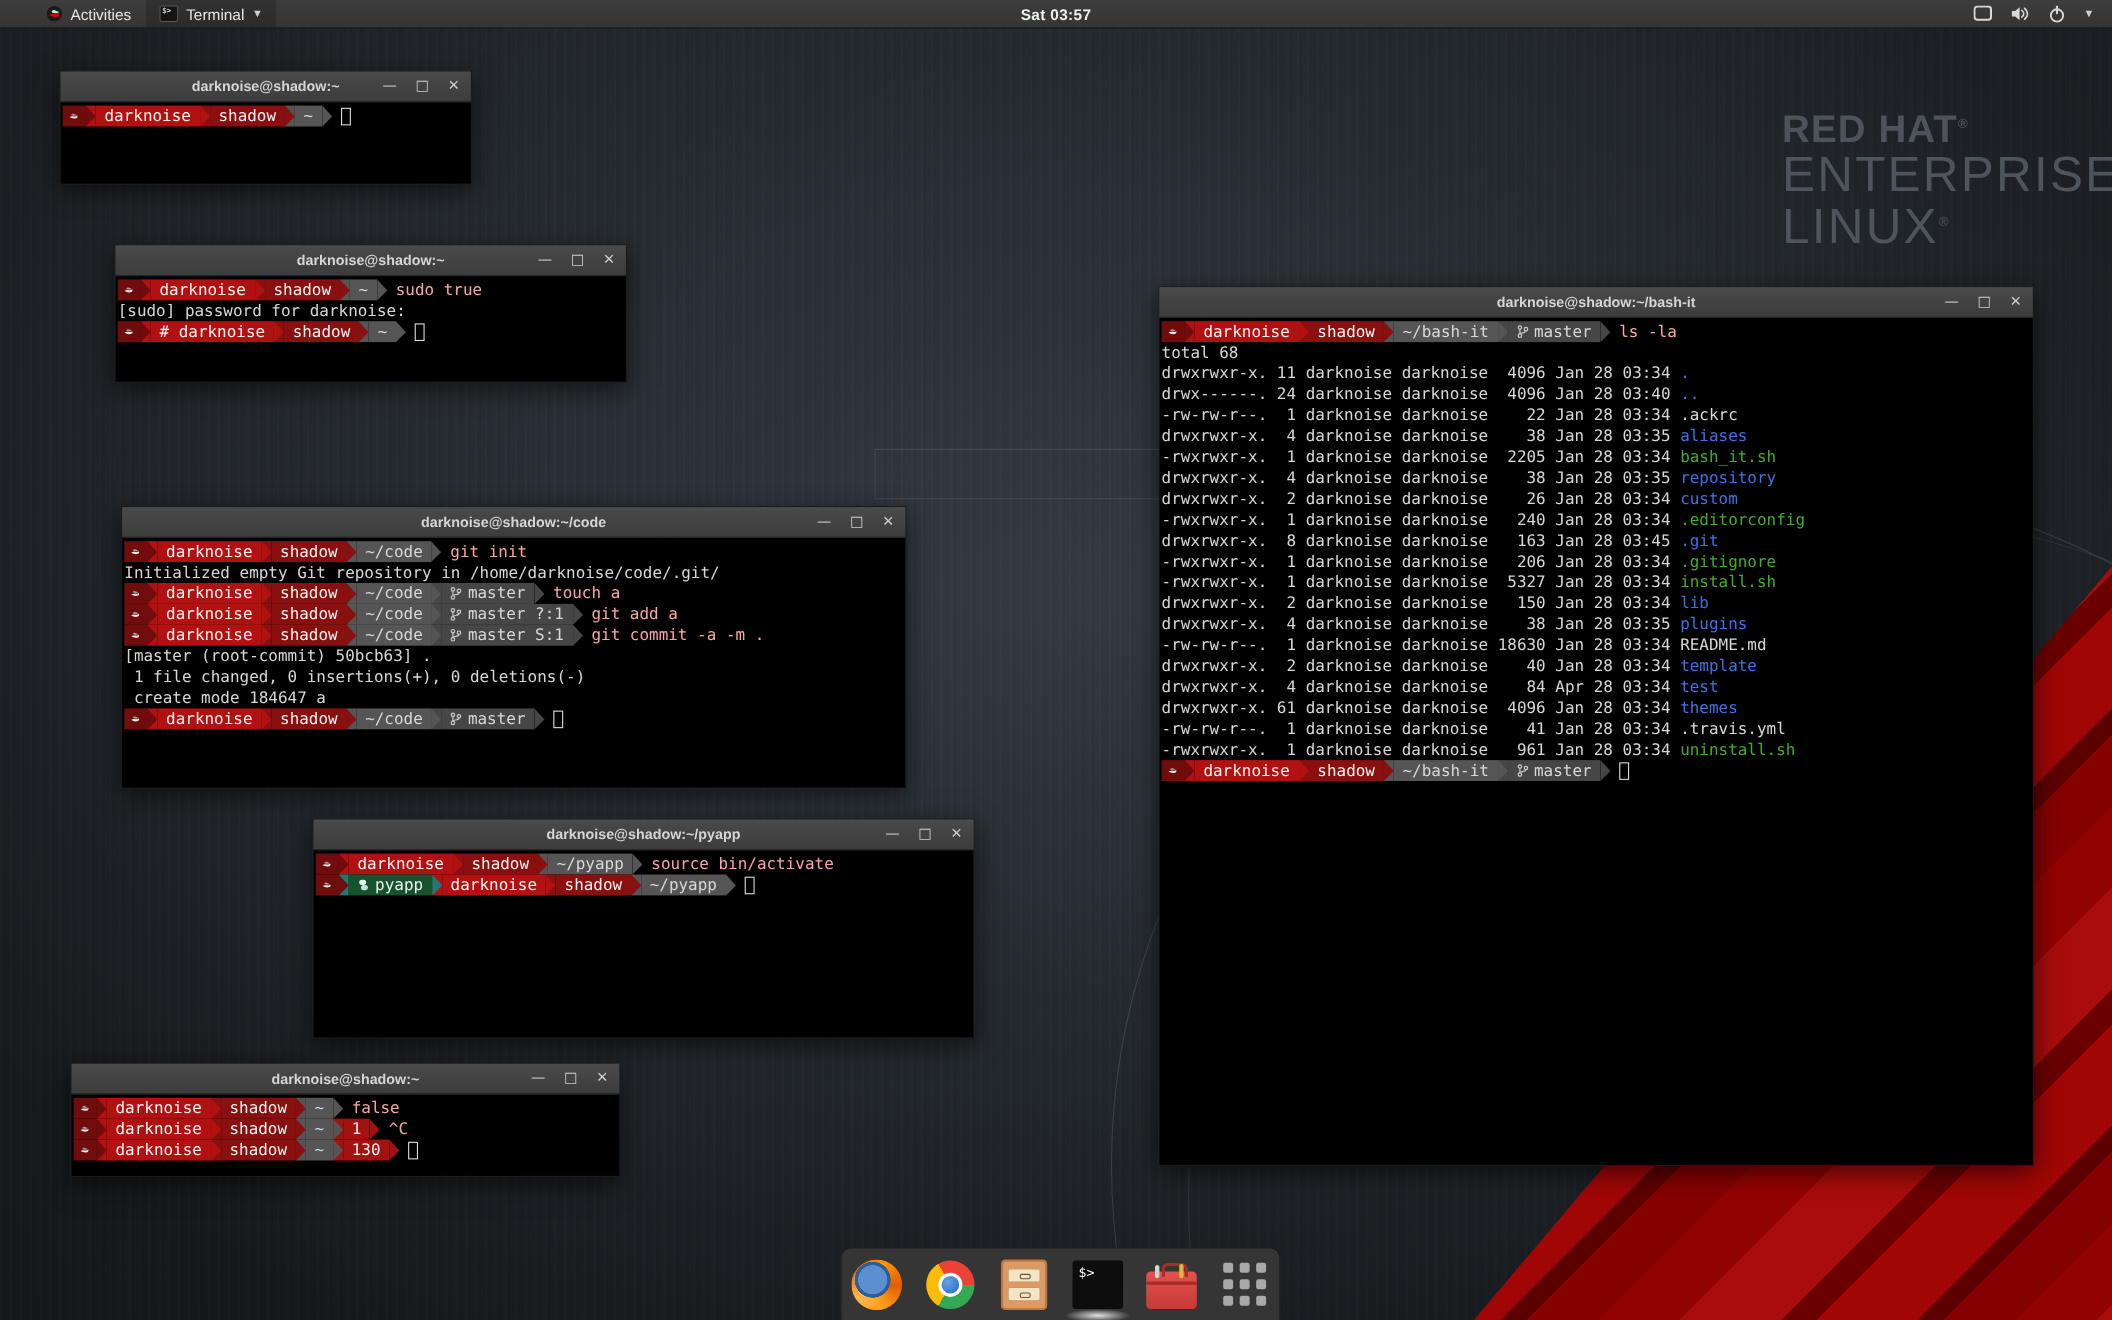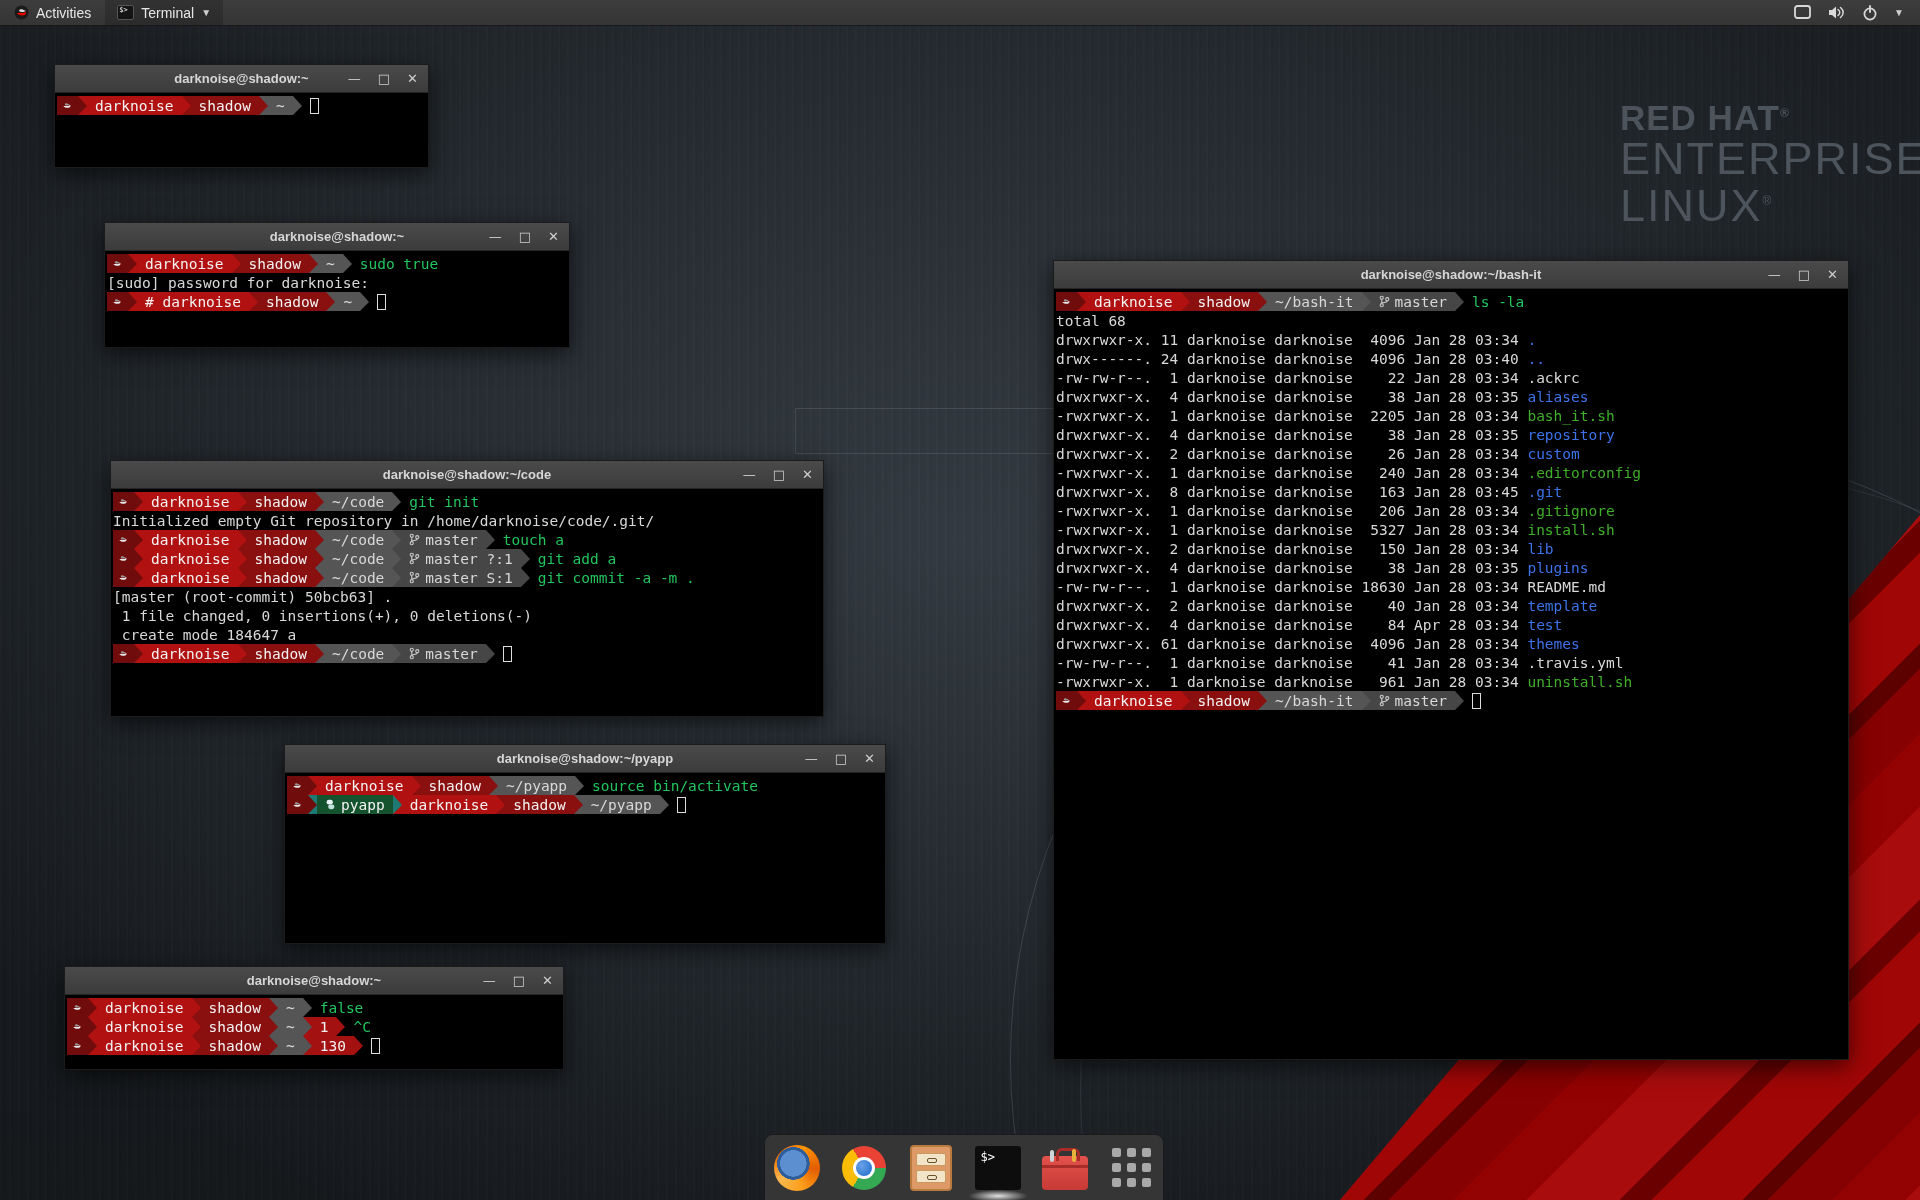--- a/index.html
+++ b/index.html
@@ -25,21 +25,21 @@
       linear-gradient(135deg, rgba(255,120,120,.18), rgba(0,0,0,.25) 60%),
       repeating-linear-gradient(135deg,
         #c40303 0 52px, #e01010 52px 118px, #8e0000 118px 140px,
         #d60808 140px 205px, #7c0000 205px 222px, #b30202 222px 268px);
   }
 
   
   .topbar { position:absolute; left:0; top:0; width:1920px; height:26px; z-index:50;
     background:linear-gradient(#3d3d3d,#353535); border-bottom:1px solid #191919;
     display:flex; align-items:center; color:#e6e6e6; font-size:14px; }
-  .tb-left { display:flex; align-items:center; height:100%; }
+  .tb-left { display:flex; align-items:center; height:100%;padding-left:28px; }
   .activities { display:flex; align-items:center; gap:7px; padding:0 14px; height:100%; }
   .redhat-dot { width:15px; height:15px; }
   .tb-app { display:flex; align-items:center; gap:7px; padding:0 12px; height:100%;
     background:rgba(0,0,0,.18); }
   .mini-term { width:17px; height:15px; background:#141414; border:1px solid #555;
     border-radius:2px; color:#fff; font-family:"DejaVu Sans Mono",monospace;
     font-size:7px; line-height:7px; padding:1px 1px; }
   .caret { font-size:10px; color:#cfcfcf; }
   .tb-clock { position:absolute; left:0; right:0; text-align:center; font-weight:bold;
     color:#eceff1; letter-spacing:.3px; pointer-events:none; }
@@ -65,21 +65,21 @@
     align-items:center; gap:17px; color:#cfcfcf; font-size:13px; }
   .wbtn { cursor:default; line-height:1; font-family:"DejaVu Sans",sans-serif; }
   .tcontent { flex:1; background:#000; padding:3px 0 16px 2px; overflow:hidden;
     font-family:"DejaVu Sans Mono",monospace; font-size:14.5px; color:#d8d8d8; }
   .tline { display:flex; align-items:stretch; height:19px; white-space:pre; }
   .seg { display:flex; align-items:center; padding:0 8px; color:#f2f2f2; height:19px; }
   .seg.dim { color:#d8d8d8; }
   .seg.lead { padding:0 5px 0 4px; }
   .pl-arrow { width:0; height:0; border-top:10px solid transparent;
     border-bottom:9px solid transparent; border-left:9px solid transparent; }
-  .cmdtext { display:flex; align-items:center; padding-left:8px; color:#22c55e; }
+  .cmdtext { display:flex; align-items:center; padding-left:8px; color:#fca5a5; }
   .outline-cursor { display:inline-block; width:9px; height:16px; margin-left:8px;
     border:1px solid #dcdcdc; align-self:center; }
   .outtext { display:flex; align-items:center; }
   .fname-blue { color:#3d72e8; }
   .fname-green { color:#3fae29; }
   .fname-plain { color:#d8d8d8; }
 
   .w0 { left:54px;  top:64px;  width:375px; height:104px; }
   .w1 { left:104px; top:222px; width:466px; height:126px; }
   .w2 { left:110px; top:460px; width:714px; height:257px; }
@@ -150,20 +150,21 @@
         <path d="M5.2 6.2c.4-1.4 1.8-2 3.2-1.6 1.4.4 2.4 1.4 4.2 1.6-1.2 1-2.6 1.6-4.6 1.2-1.6-.3-2.4-.7-2.8-1.2z" fill="#fff" opacity=".85"></path>
       </svg>
       <span>Activities</span>
     </div>
     <div class="tb-app">
       <div class="mini-term">$&gt;</div>
       <span>Terminal</span>
       <span class="caret">▼</span>
     </div>
   </div>
+  <div class="tb-clock">Sat 03:57</div>
   <div class="tb-right">
     <svg width="17" height="15" viewBox="0 0 17 15">
       <rect x="1" y="1" width="15" height="12" rx="2.5" fill="none" stroke="#d8d8d8" stroke-width="1.8"></rect>
     </svg>
     <svg width="19" height="15" viewBox="0 0 19 15">
       <path d="M2 5h3l4-3.5v12L5 10H2z" fill="#d8d8d8"></path>
       <path d="M11 4.5c1.2 1 1.8 2 1.8 3s-.6 2-1.8 3M13.5 2.5c1.8 1.5 2.7 3.2 2.7 5s-.9 3.5-2.7 5" stroke="#d8d8d8" stroke-width="1.5" fill="none" stroke-linecap="round"></path>
     </svg>
     <svg width="16" height="16" viewBox="0 0 16 16">
       <circle cx="8" cy="9" r="5.6" fill="none" stroke="#d8d8d8" stroke-width="1.7"></circle>

